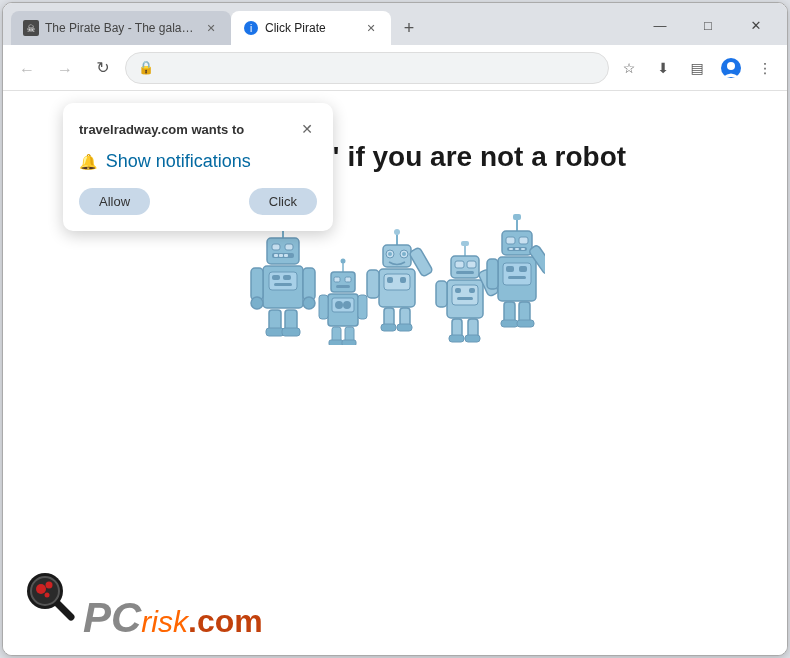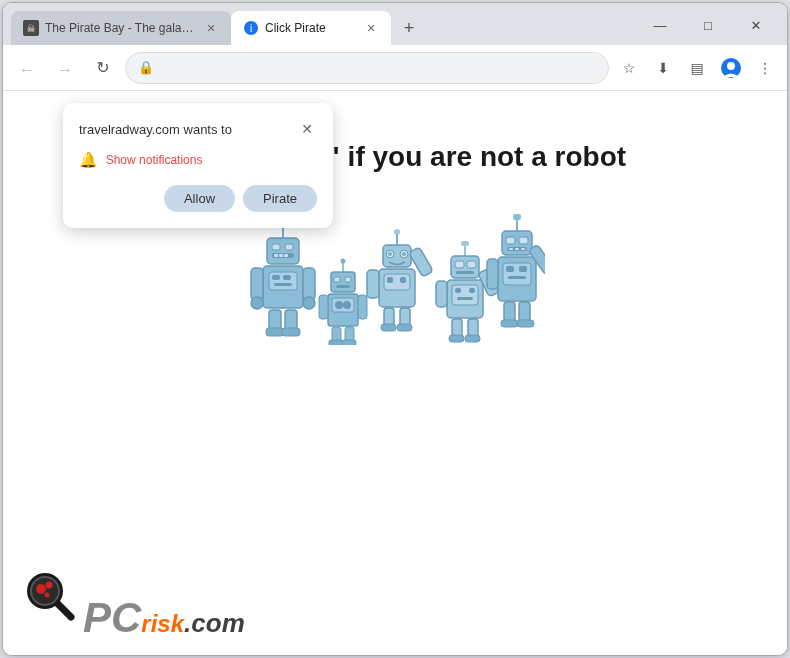--- a/index.html
+++ b/index.html
@@ -214,21 +214,21 @@
     .popup-header {
       display: flex;
       justify-content: space-between;
       align-items: center;
       margin-bottom: 12px;
     }
 
     .popup-title {
       font-size: 13px;
       color: #333;
-      font-weight: 400;
+      font-weight: 700;
     }
 
     .popup-close {
       width: 20px;
       height: 20px;
       display: flex;
       align-items: center;
       justify-content: center;
       font-size: 14px;
       color: #666;
@@ -242,27 +242,27 @@
       gap: 8px;
       margin-bottom: 16px;
     }
 
     .bell-icon {
       font-size: 15px;
       color: #555;
     }
 
     .notification-text {
-      font-size: 12px;
-      color: #ef4444;
+      font-size: 18px;
+      color: #0369a1;
     }
 
     .popup-buttons {
       display: flex;
-      justify-content: flex-end;
+      justify-content: space-between;
       gap: 8px;
     }
 
     .popup-btn {
       padding: 6px 20px;
       border-radius: 20px;
       border: none;
       font-size: 13px;
       cursor: pointer;
       font-weight: 500;
@@ -331,33 +331,32 @@
     .brand-pc {
       font-size: 42px;
       font-weight: 900;
       color: #888;
       font-style: italic;
       font-family: Arial, sans-serif;
       line-height: 1;
     }
 
     .brand-risk {
-      font-size: 24px;
-      font-weight: 700;
+      font-size: 30px;
+      font-weight: 400;
       color: #ff6600;
       font-style: italic;
       font-family: Arial, sans-serif;
       line-height: 1;
     }
 
     .brand-dot-com {
-      font-size: 26px;
+      font-size: 32px;
       font-weight: 700;
-      color: #404040;
-      font-style: italic;
+      color: #c2410c;
       font-family: Arial, sans-serif;
       line-height: 1;
     }
   </style>
 </head>
 <body>
 
 <div class="browser-window">
 
   <div class="title-bar">
@@ -423,21 +422,21 @@
         <div class="popup-close">✕</div>
       </div>
 
       <div class="popup-notification-row">
         <span class="bell-icon">🔔</span>
         <span class="notification-text">Show notifications</span>
       </div>
 
       <div class="popup-buttons">
         <button class="popup-btn btn-allow">Allow</button>
-        <button class="popup-btn btn-block">Pirate</button>
+        <button class="popup-btn btn-block">Click</button>
       </div>
     </div>
 
     <div class="page-content">
       <h1 class="main-heading">Click "Allow"  if you are not  a robot</h1>
 
       <div class="robots-container">
         <svg width="300" height="140" viewBox="0 0 300 140">
 
           <g transform="translate(10, 15)">

